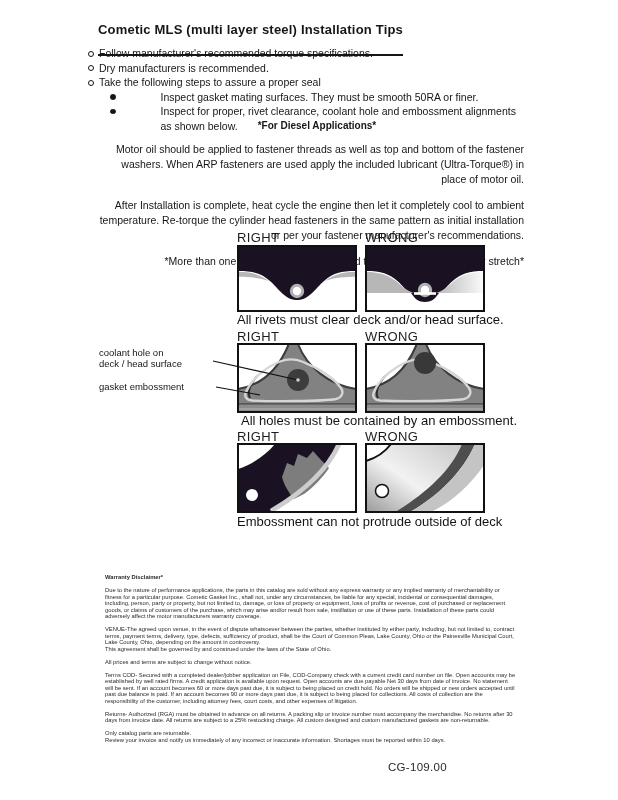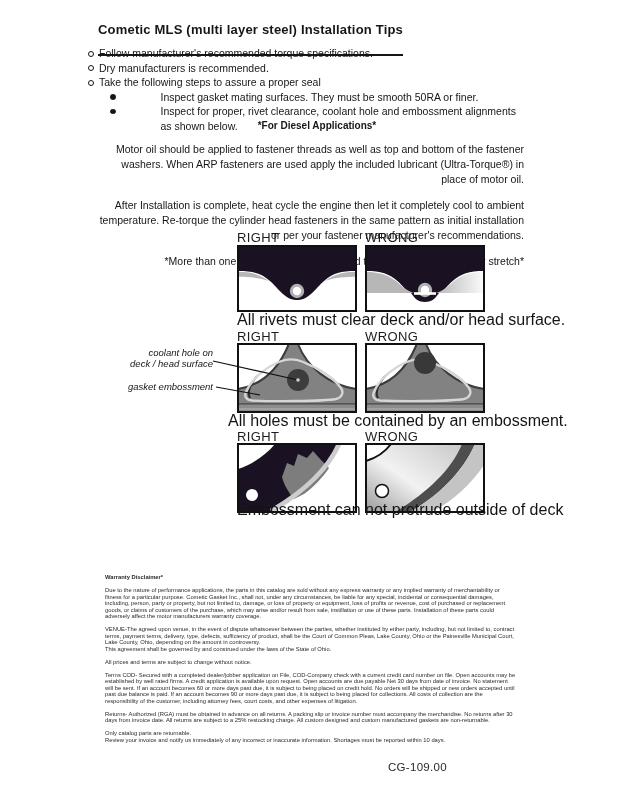--- a/index.html
+++ b/index.html
@@ -17,25 +17,25 @@
   .brow.sub{margin-left:22px;gap:40px;}
   .brow.sub .mk{background:#161616;border-color:#161616;width:3.5px;height:3.5px;}
 
   
   .diesel{left:98px;top:118px;width:426px;font-size:10.5px;line-height:15px;}
   .diesel h2{font-size:10px;margin:0 0 9px 12px;text-align:center;}
   .diesel p{margin:0 0 11px 0;text-align:right;}
 
   
   .dg-label{width:120px;text-align:left;font-size:13px;font-weight:500;letter-spacing:.4px;color:#1c1c1c;}
-  .dg-caption{font-size:16px;color:#141414;line-height:12px;}
+  .dg-caption{font-size:13px;color:#141414;line-height:12px;}
   svg{display:block;}
 
   
-  .ptr-label{width:114px;text-align:right;font-size:9.5px;line-height:11px;color:#161616;font-style:italic;}
+  .ptr-label{width:114px;font-size:9.5px;line-height:11px;color:#161616;}
 
   
   .legal{left:105px;top:574px;width:412px;font-size:5.8px;line-height:6.5px;color:#2a2a2a;}
   .legal .h{font-weight:bold;margin-bottom:6.5px;}
   .legal .blk{margin-bottom:6.5px;}
 
   .footer{left:388px;top:761px;font-size:11.5px;letter-spacing:.3px;color:#2b2b2b;}
 </style>
 </head>
 <body>
@@ -137,21 +137,21 @@
   <circle cx="60" cy="20" r="11" fill="#383838"></circle>
   <rect x="1" y="1" width="118" height="68" fill="none" stroke="#111111" stroke-width="2"></rect>
 </svg>
 
 <svg class="abs" style="left:205px;top:350px;overflow:visible;" width="105" height="50" viewBox="0 0 105 50">
   <line x1="8" y1="11" x2="93" y2="30" stroke="#111111" stroke-width="1.1"></line>
   <circle cx="93" cy="30" r="1.8" fill="#cfcfcf"></circle>
   <line x1="11" y1="37" x2="55" y2="45" stroke="#111111" stroke-width="1.1"></line>
 </svg>
 
-<div class="abs dg-caption" style="left:228px;top:415px;">All holes must be contained by an embossment.</div>
+<div class="abs dg-caption" style="left:241px;top:415px;">All holes must be contained by an embossment.</div>
 
 <div class="abs dg-label" style="left:237px;top:429px;">RIGHT</div>
 <div class="abs dg-label" style="left:365px;top:429px;">WRONG</div>
 
 <svg class="abs" style="left:237px;top:443px;" width="120" height="70" viewBox="0 0 120 70">
   <rect x="1" y="1" width="118" height="68" fill="#ffffff"></rect>
   <path d="M1,26 C14,22 28,13 38,1 H104 C92,28 64,52 34,69 L1,69 Z" fill="#1a1122"></path>
   <path d="M45,34 L50,20 L57,23 L61,11 L70,15 L76,8 L84,17 L92,25 C86,34 77,44 67,51 L57,56 C52,50 47,42 45,34 Z" fill="#7d7d7d"></path>
   <path d="M102,1 C90,28 63,51 34,68" stroke="#cdcdcd" stroke-width="4.5" fill="none"></path>
   <circle cx="15" cy="52" r="6" fill="#ffffff"></circle>
@@ -168,21 +168,21 @@
   </defs>
   <rect x="1" y="1" width="118" height="68" fill="#ffffff"></rect>
   <path d="M1,18 C11,15 20,9 26,1 L97,1 C86,28 60,51 30,69 L1,69 Z" fill="url(#g3w)"></path>
   <path d="M1,18 C11,15 20,9 26,1" stroke="#111111" stroke-width="2" fill="none"></path>
   <path d="M97,1 H110 C97,31 70,55 45,69 H30 C60,51 86,28 97,1 Z" fill="#4e4e4e"></path>
   <path d="M110,1 H119 V22 C104,44 85,60 66,69 H45 C70,55 97,31 110,1 Z" fill="#c4c4c4"></path>
   <circle cx="17" cy="48" r="6.5" fill="#ffffff" stroke="#111111" stroke-width="1.5"></circle>
   <rect x="1" y="1" width="118" height="68" fill="none" stroke="#111111" stroke-width="2"></rect>
 </svg>
 
-<div class="abs dg-caption" style="left:237px;top:504px;">
+<div class="abs dg-caption" style="left:237px;top:516px;">
   <div>Embossment can not protrude outside of deck</div>
 </div>
 
 <div class="abs legal">
   <div class="h">Warranty Disclaimer*</div>
   <div class="blk">Due to the nature of performance applications, the parts in this catalog are sold without any express warranty or any implied warranty of merchantability or fitness for a particular purpose.  Cometic Gasket Inc., shall not, under any circumstances, be liable for any special, incidental or consequential damages, including, person, party or property, but not limited to, damage, or loss of property or equipment, loss of profits or revenue, cost of purchased or replacement goods, or claims of customers of the purchase, which may arise and/or result from sale, instillation or use of these parts.  Installation of these parts could adversely affect the motor manufacturers warranty coverage.</div>
   <div>VENUE-The agreed upon venue, in the event of dispute whatsoever between the parties, whether instituted by either party, including, but not limited to, contract terms, payment terms, delivery, type, defects, sufficiency of product, shall be the Court of Common Pleas, Lake County, Ohio or the Painesville Municipal Court, Lake County, Ohio, depending on the amount in controversy.</div>
   <div class="blk">This agreement shall be governed by and construed under the laws of the State of Ohio.</div>
   <div class="blk">All prices and terms are subject to change without notice.</div>
   <div class="blk">Terms COD- Secured with a completed dealer/jobber application on File, COD-Company check with a current credit card number on file.  Open accounts may be established by well rated firms.  A credit application is available upon request.  Open accounts are due payable Net 30 days from date of invoice.  No statement will be sent.  If an account becomes 60 or more days past due, it is subject to being placed on credit hold.  No orders will be shipped or new orders accepted until past due balance is paid.  If an account becomes 90 or more days past due, it is subject to being placed for collections.  All costs of collection are the responsibility of the customer, including attorney fees, court costs, and other expenses of litigation.</div>

